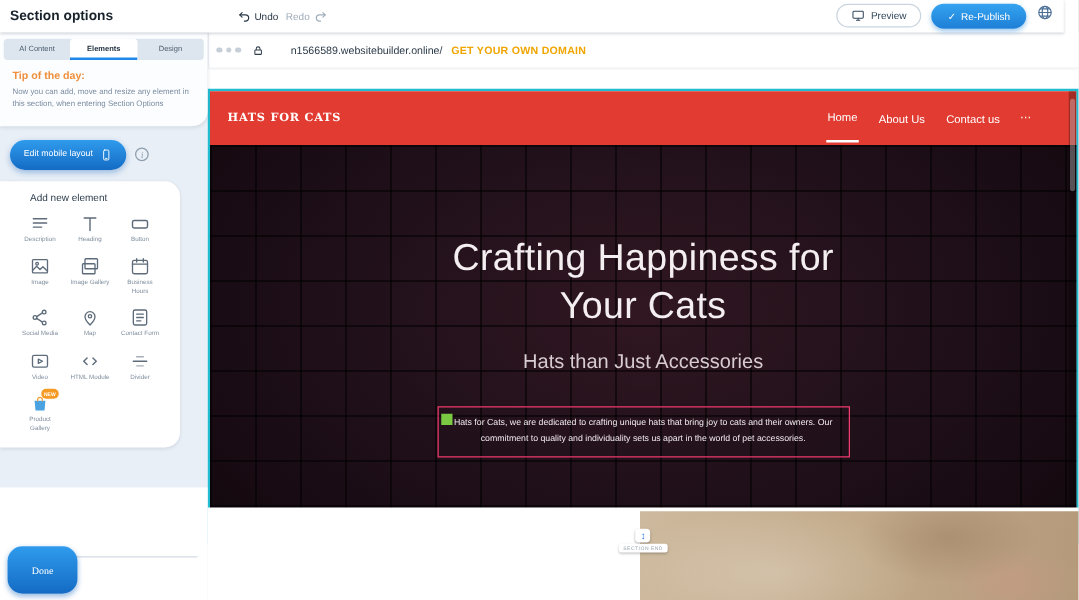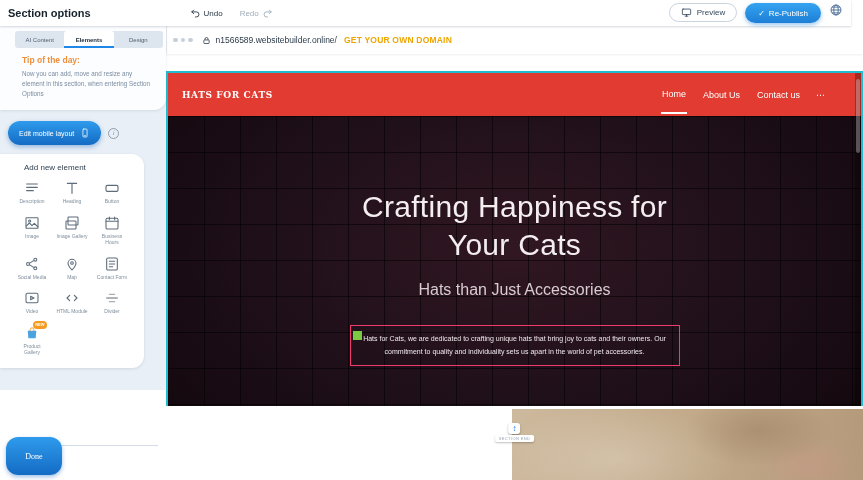--- a/index.html
+++ b/index.html
@@ -4,39 +4,39 @@
 <style>
   * { margin:0; padding:0; box-sizing:border-box; }
   html,body { background:#dfe3e8; }
   body { font-family:"Liberation Sans","DejaVu Sans",sans-serif; }
   .app { position:relative; width:863px; height:480px; background:#fff; overflow:hidden; }
 
   
   .topbar { position:absolute; top:0; left:0; right:12px; height:26px; background:#fff; z-index:40;
             box-shadow:0 1px 2px rgba(20,40,60,.18); display:flex; align-items:center; }
   .tb-title { font-size:11px; font-weight:bold; color:#17212b; margin-left:8px; }
-  .undo-redo { display:flex; align-items:flex-start; margin-left:96px; gap:11px; }
+  .undo-redo { display:flex; align-items:flex-start; margin-left:96px; gap:0; }
   .tb-btn { display:flex; align-items:center; gap:3px; font-size:8px; color:#2a3846; background:none;
             border:none; cursor:pointer; padding:2px 3px; font-family:inherit; }
   .tb-btn.disabled { color:#9fadba; }
   .tb-btn svg { width:11px; height:11px; }
   .tb-right { margin-left:auto; display:flex; align-items:flex-start; gap:8px; margin-right:8px; }
   .preview-btn { display:flex; align-items:center; gap:5px; background:#fff; border:1px solid #c9d4de;
                  border-radius:11px; height:19px; padding:0 11px; font-size:8px; color:#33475b;
                  cursor:pointer; font-family:inherit; }
   .preview-btn svg { width:11px; height:11px; }
   .republish-btn { display:flex; align-items:center; gap:4px; border:none; cursor:pointer; font-family:inherit;
                    background:linear-gradient(180deg,#35a3f0,#1d7fd6); color:#fff; border-radius:11px;
                    height:20px; padding:0 13px; font-size:8px; box-shadow:0 2px 4px rgba(30,130,220,.45); }
   .globe { width:14px; height:14px; cursor:pointer; }
 
   
   .sidebar { position:absolute; top:26px; left:0; width:166px; bottom:0; background:#e9eff6; z-index:30; }
   .side-card-top { background:#fcfdff; border-radius:0 0 12px 0; box-shadow:0 1px 3px rgba(30,50,70,.1);
-                   padding:5px 0 10px 12px; }
+                   padding:5px 0 10px 0; }
   .tabs { display:flex; height:17px; background:#dde6ee; margin:0 3px; border-radius:3px; }
   .tab { flex:1; display:flex; align-items:center; justify-content:center; font-size:6px; color:#4b5d70; cursor:pointer; }
   .tab.active { background:#fff; border-radius:3px 3px 0 0; box-shadow:inset 0 -2px 0 #1f87e8;
                 font-weight:bold; color:#1d2c3b; }
   .tip { padding:7px 10px 2px 10px; }
   .tip-title { font-size:8.5px; font-weight:bold; color:#ee8f3c; margin-bottom:4px; }
   .tip-body { font-size:6.3px; color:#7b8ca0; line-height:1.55; }
   .mobile-row { display:flex; align-items:center; gap:7px; margin:11px 8px 9px 8px; }
   .mobile-btn { display:flex; align-items:center; gap:6px; border:none; cursor:pointer; font-family:inherit;
                 background:linear-gradient(180deg,#2f9bec,#146bc4); color:#fff; border-radius:15px;
@@ -60,21 +60,21 @@
               font-family:Liberation Serif, serif; border-radius:12px; background:linear-gradient(180deg,#2f9bec,#146bc4);
               color:#fff; font-size:8px; box-shadow:0 2px 4px rgba(20,100,190,.4); }
 
   
   .preview { position:absolute; top:26px; left:166px; right:0; bottom:0; background:#fff; }
   .browser-bar { height:28px; background:#fff; display:flex; align-items:center; border-left:1px solid #e6ebf0;
                  box-shadow:0 1px 2px rgba(20,40,60,.08); position:relative; z-index:10; }
   .dots { display:flex; gap:3px; margin-left:6px; }
   .dot { width:4.5px; height:4.5px; border-radius:50%; background:#c6cfd8; }
   .lock { width:9px; height:9px; margin-left:9px; }
-  .url { font-size:8.5px; color:#2b3a49; margin-left:5px; }
+  .url { font-size:8.5px; color:#2b3a49; margin-left:22px; }
   .cta { font-size:8.5px; font-weight:bold; color:#f0a500; margin-left:7px; letter-spacing:.2px;
          cursor:pointer; text-decoration:none; }
 
   .site { position:absolute; top:45px; left:0; right:0; height:364px; border:2px solid #22bcd1; }
   .site-header { height:43px; background:#e23b31; display:flex; align-items:center; padding:0 14px; }
   .logo { font-family:"DejaVu Serif",serif; font-weight:bold; font-size:9px; color:#fff; letter-spacing:.6px; }
   .nav { margin-left:auto; display:flex; align-items:center; gap:15px; margin-right:22px; }
   .nav a { color:#fff; font-size:9px; text-decoration:none; padding:13px 1px; cursor:pointer; }
   .nav a.active { border-bottom:2px solid #fff; }
   .nav-more { color:#fff; font-size:9px; cursor:pointer; }

